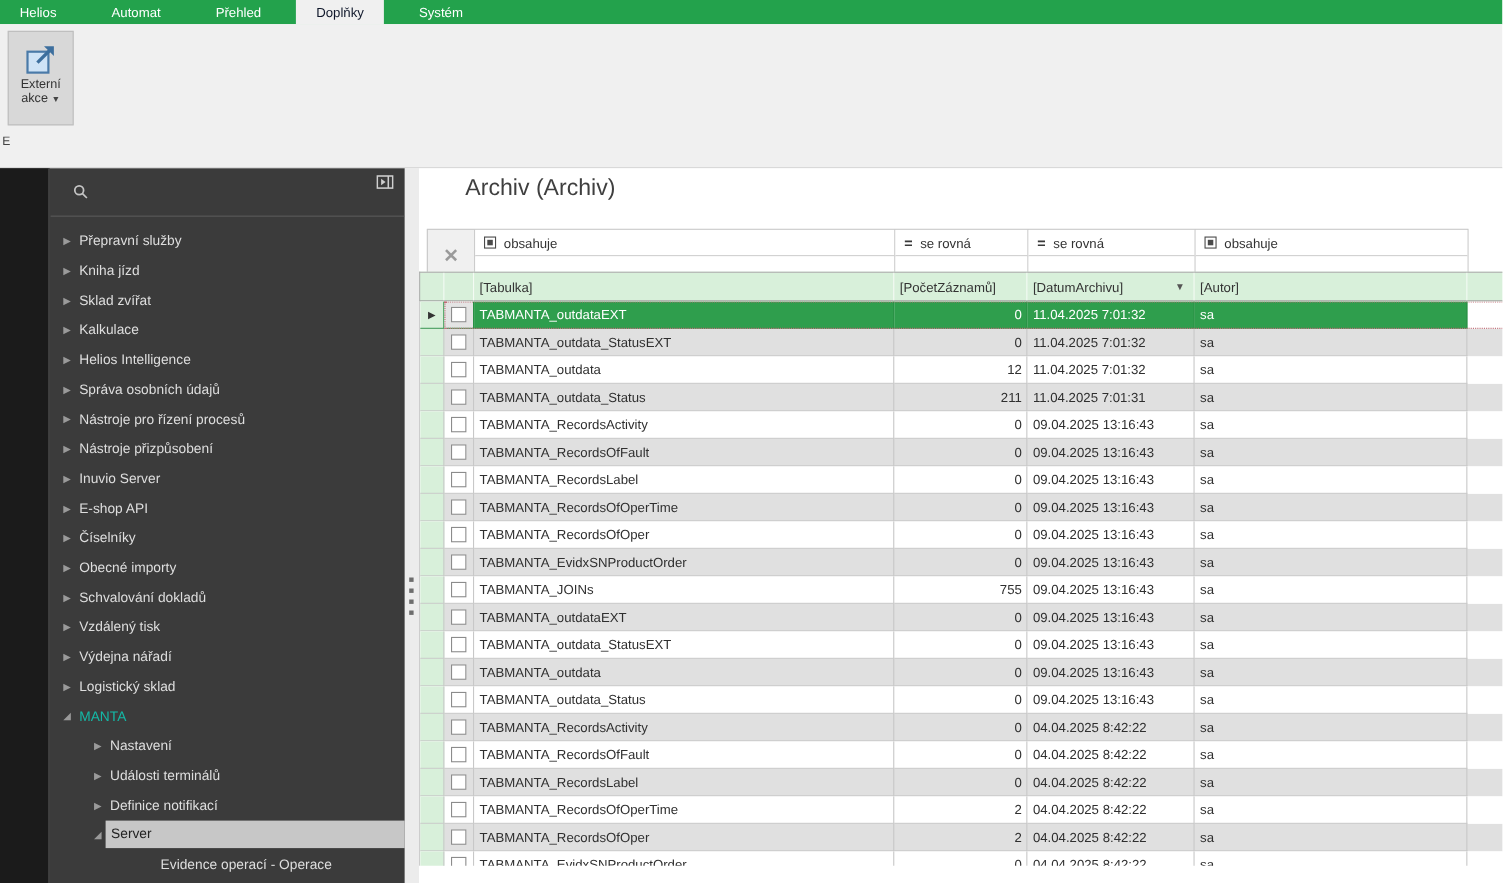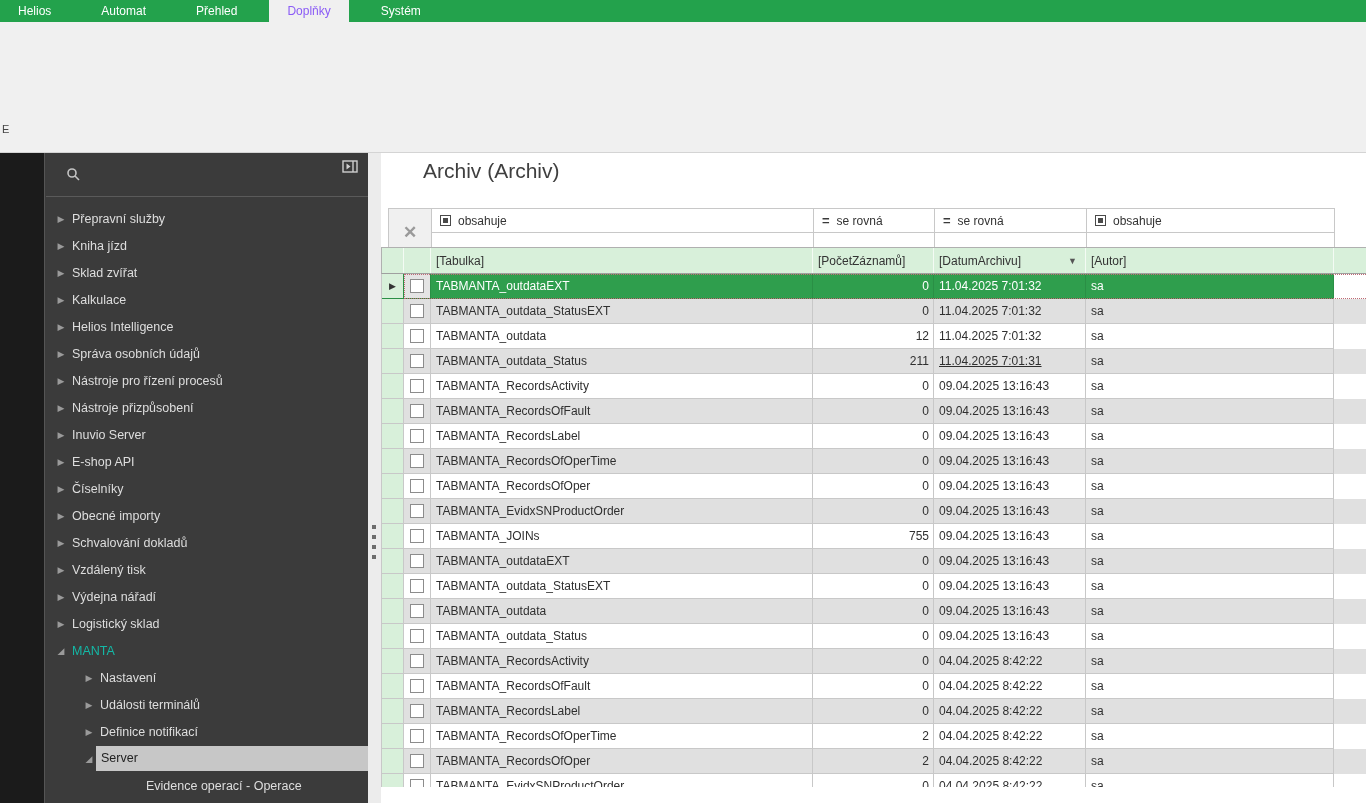--- a/index.html
+++ b/index.html
@@ -2,21 +2,21 @@
 <html><head>
 <meta charset="utf-8">
 <style>
   * { margin:0; padding:0; box-sizing:border-box; }
   html,body { width:1366px; height:803px; overflow:hidden; font-family:"Liberation Sans", sans-serif; }
   #app { position:relative; width:1366px; height:803px; background:#fff; overflow:hidden; }
 
   
   .menubar { position:absolute; left:0; top:0; width:1366px; height:22px; background:#23a24c; display:flex; align-items:stretch; }
   .menu-tab { color:#fff; font-size:12px; line-height:22px; padding:0 18px; margin-right:14px; cursor:default; }
-  .menu-tab.active { background:#f0f0f0; color:#8b5cf6; }
+  .menu-tab.active { background:#f0f0f0; color:#0f172a; }
 
   
   .ribbon { position:absolute; left:0; top:22px; width:1366px; height:131px; background:#f0f0f0; border-bottom:1px solid #d4d4d4; }
   .ext-btn { position:absolute; left:7px; top:6px; width:60px; height:86px; background:#d8d8d8; border:1px solid #bdbdbd; text-align:center; }
   .ext-btn .icon-wrap { margin-top:8px; height:34px; }
   .ext-btn .lbl { font-size:11.5px; color:#333; line-height:13px; }
   .drop-arrow { font-size:8px; color:#444; }
   .group-frag { position:absolute; left:2px; top:101px; font-size:11px; color:#444; }
 
   
@@ -85,20 +85,31 @@
 
   <div class="menubar">
       <span class="menu-tab">Helios</span>
       <span class="menu-tab">Automat</span>
       <span class="menu-tab">Přehled</span>
       <span class="menu-tab active">Doplňky</span>
       <span class="menu-tab">Systém</span>
     </div>
 
   <div class="ribbon">
+    <div class="ext-btn">
+      <div class="icon-wrap">
+        <svg width="30" height="32" viewBox="0 0 30 32">
+          <rect x="3" y="10" width="19" height="19" fill="#cfe3f6" stroke="#4a7aa8" stroke-width="2"></rect>
+          <line x1="12" y1="20" x2="24" y2="8" stroke="#3d6f9e" stroke-width="3"></line>
+          <polygon points="18,5 27,5 27,14" fill="#3d6f9e"></polygon>
+        </svg>
+      </div>
+      <div class="lbl">Externí</div>
+      <div class="lbl"><span>akce</span> <span class="drop-arrow">▼</span></div>
+    </div>
     <div class="group-frag">E</div>
   </div>
 
 
   <div class="sidebar">
     <div class="side-strip"></div>
     <div class="side-panel">
       <div class="search-row">
         <span class="search-ico">
           <svg width="15" height="15" viewBox="0 0 15 15">
@@ -303,21 +314,21 @@
             <div class="cell " style="width: 152px;">11.04.2025 7:01:32</div>
             <div class="cell " style="width: 248px;">sa</div>
           </div>
           <div class="g-row alt">
             <div class="cell c-ind" style="width: 22px;"></div>
             <div class="cell c-chk" style="width: 27px;">
               <span class="chk"></span>
             </div>
             <div class="cell " style="width: 382px;">TABMANTA_outdata_Status</div>
             <div class="cell c-num" style="width: 121px;">211</div>
-            <div class="cell " style="width: 152px; text-decoration: underline;">11.04.2025 7:01:31</div>
+            <div class="cell " style="width: 152px;">11.04.2025 7:01:31</div>
             <div class="cell " style="width: 248px;">sa</div>
           </div>
           <div class="g-row">
             <div class="cell c-ind" style="width: 22px;"></div>
             <div class="cell c-chk" style="width: 27px;">
               <span class="chk"></span>
             </div>
             <div class="cell " style="width: 382px;">TABMANTA_RecordsActivity</div>
             <div class="cell c-num" style="width: 121px;">0</div>
             <div class="cell " style="width: 152px;">09.04.2025 13:16:43</div>

